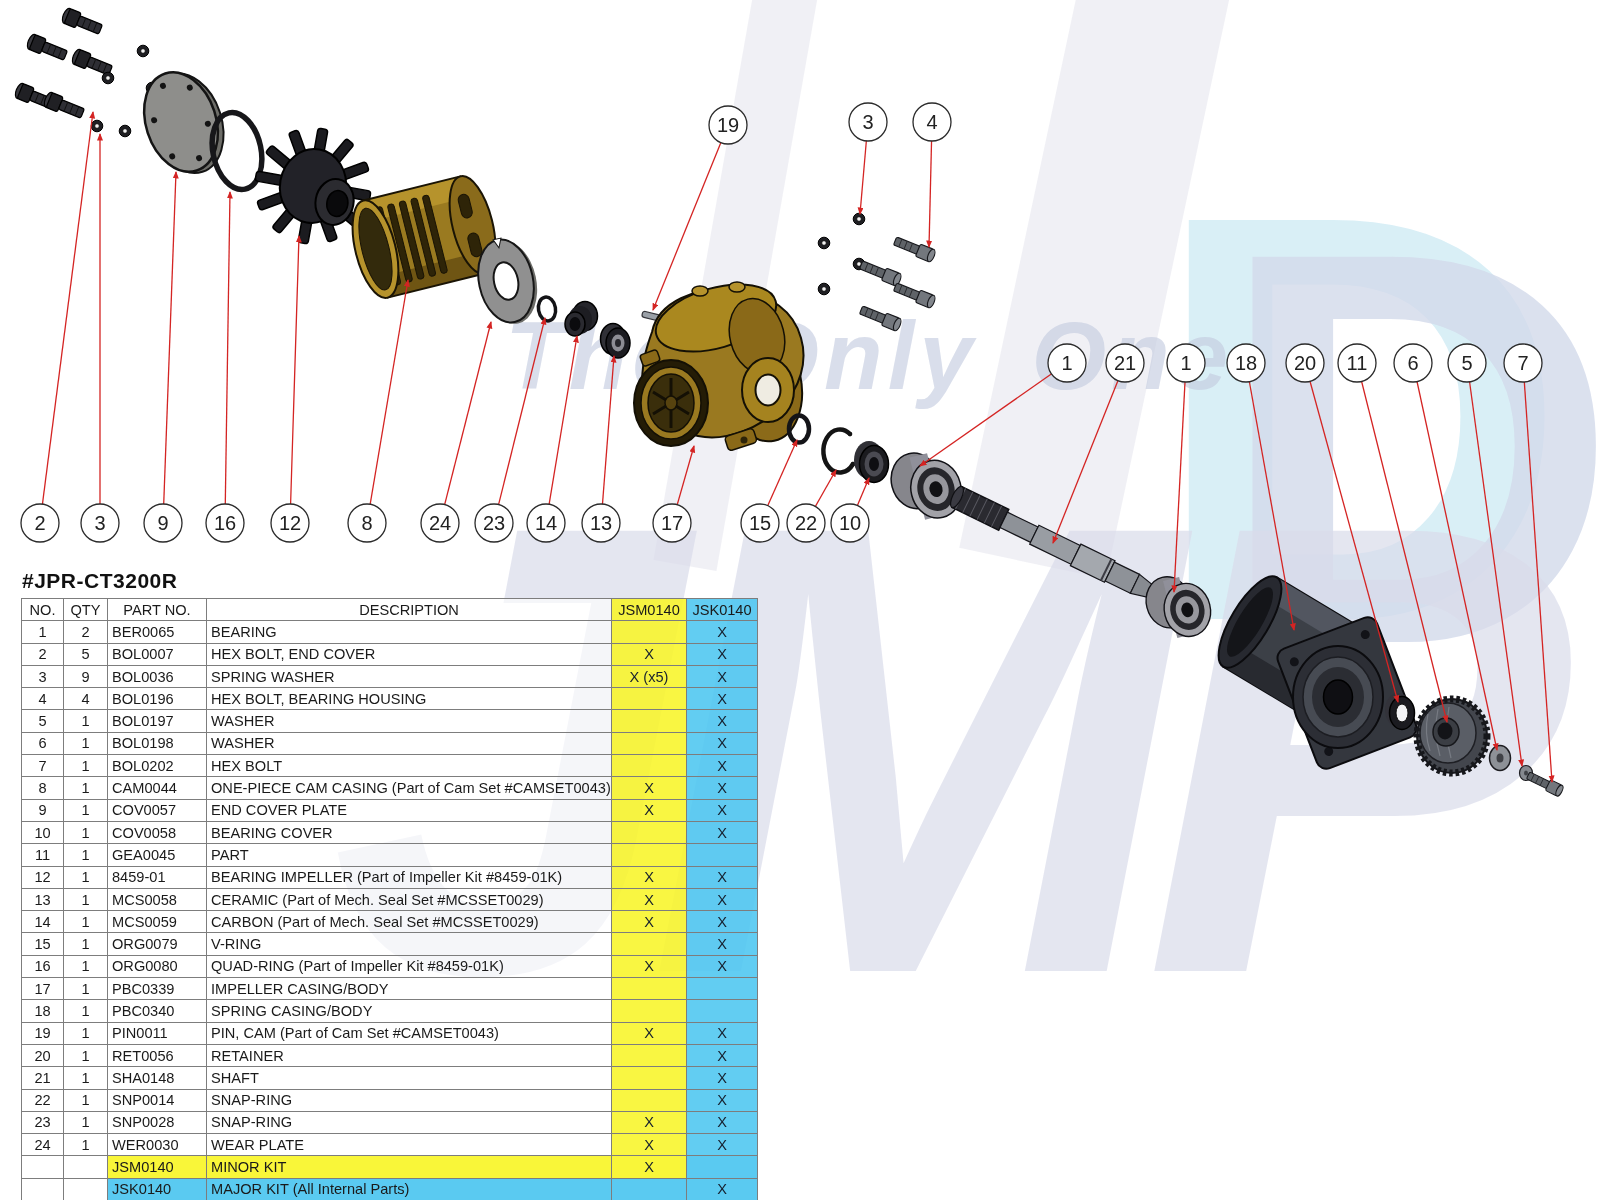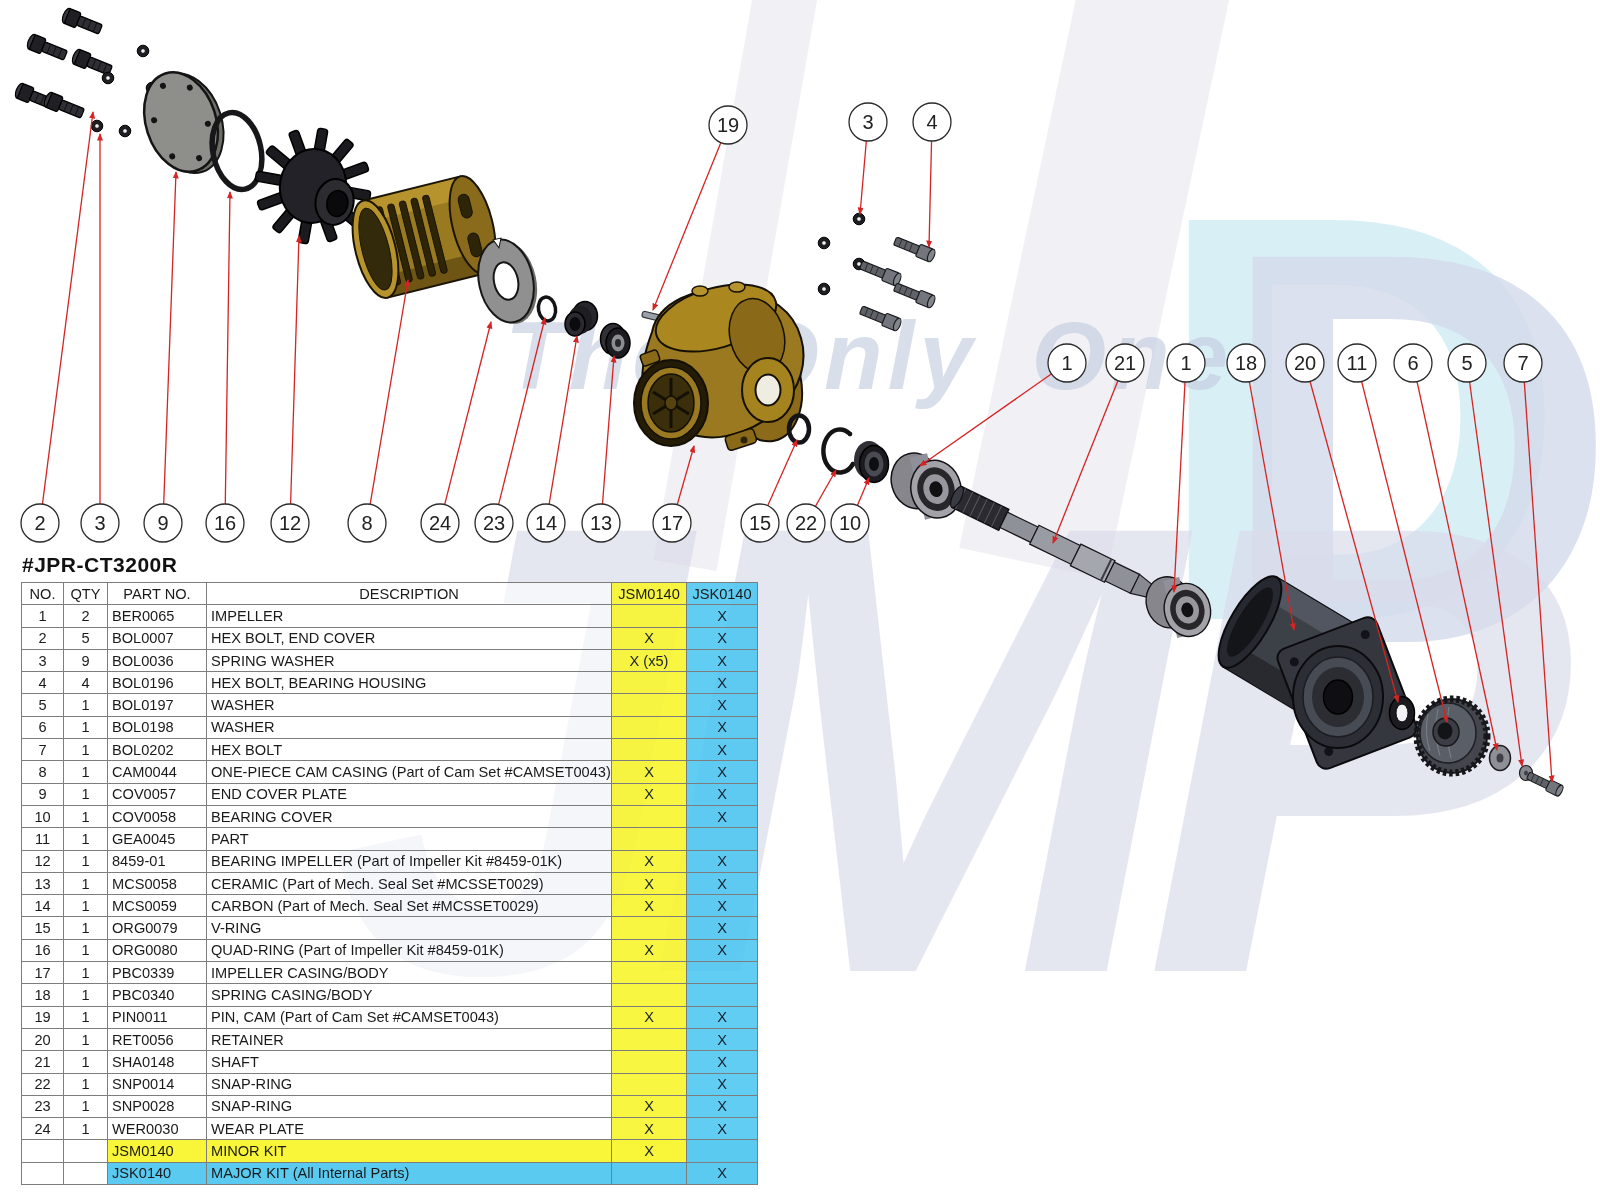--- a/index.html
+++ b/index.html
@@ -17,21 +17,21 @@
   .wm-jmp{left:330px;top:430px;font-size:640px;font-style:italic;font-weight:bold;
           color:#dadceb;opacity:.7;letter-spacing:-38px;}
   
   svg.diagram{position:absolute;left:0;top:0;z-index:1;}
   .lead{stroke:#d42423;stroke-width:1.3;fill:none;}
   .bubble{fill:#ffffff;stroke:#2b2b2b;stroke-width:1.3;}
   .bubble-num{font-family:"Liberation Sans",sans-serif;font-size:20px;fill:#222;
               text-anchor:middle;}
   
   .panel{position:absolute;left:21px;top:553px;z-index:2;}
-  .title{font-size:21px;font-weight:bold;color:#111;margin:0 0 5px 1px;letter-spacing:.5px;}
+  .title{font-size:21px;font-weight:bold;color:#111;margin:16px 0 5px 1px;letter-spacing:.5px;}
   table.parts{border-collapse:collapse;table-layout:fixed;width:736px;font-size:14.6px;}
   table.parts th,table.parts td{border:1px solid #7d7d7d;height:21.3px;padding:0 4px;
      overflow:hidden;white-space:nowrap;font-weight:normal;}
   .c{text-align:center;}
   .wcell{background:rgba(255,255,255,.62);}
   .jsm{background:rgba(248,245,40,.88);}
   .jsk{background:rgba(76,198,240,.88);}
   .bg-yellow{background:rgba(248,245,40,.92);}
   .bg-blue{background:rgba(76,198,240,.92);}
   .x{color:#16202e;text-align:center;}
@@ -453,21 +453,21 @@
           <th class="c wcell">DESCRIPTION</th>
           <th class="c jsm">JSM0140</th>
           <th class="c jsk">JSK0140</th>
         </tr>
       </thead>
       <tbody>
           <tr>
             <td class="c wcell">1</td>
             <td class="c wcell">2</td>
             <td class="wcell">BER0065</td>
-            <td class="wcell"><span>IMPELLER</span></td>
+            <td class="wcell"><span>BEARING</span></td>
             <td class="x jsm"></td>
             <td class="x jsk">X</td>
           </tr>
           <tr>
             <td class="c wcell">2</td>
             <td class="c wcell">5</td>
             <td class="wcell">BOL0007</td>
             <td class="wcell"><span>HEX BOLT, END COVER</span></td>
             <td class="x jsm">X</td>
             <td class="x jsk">X</td>

